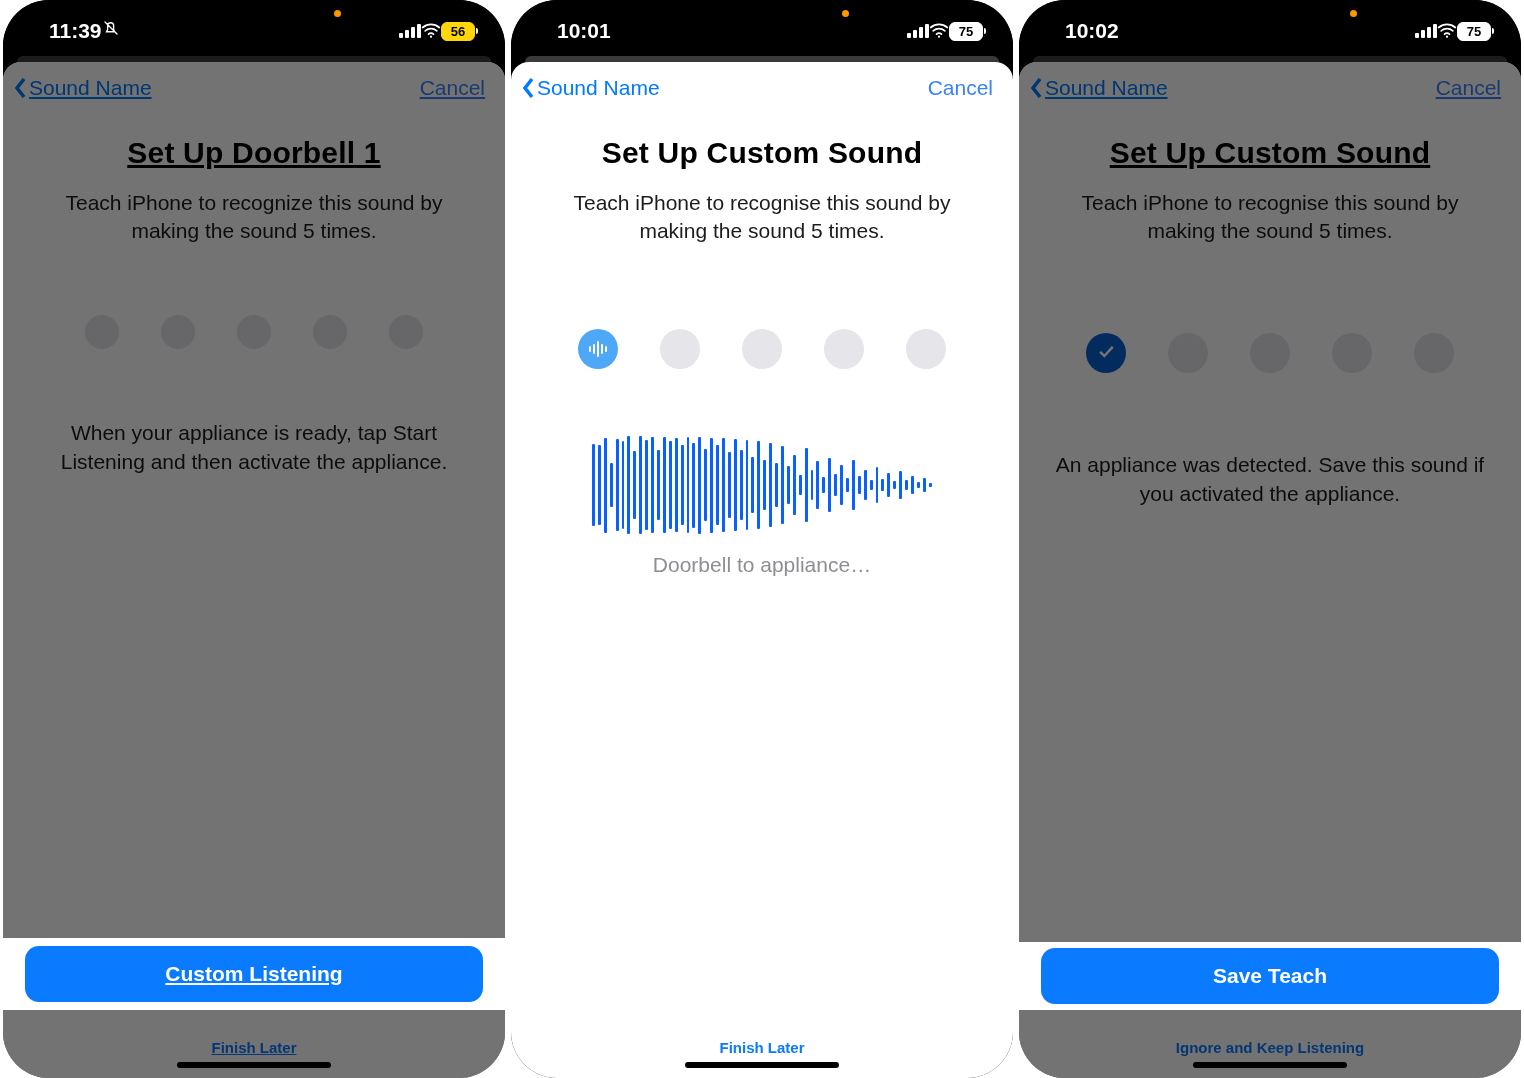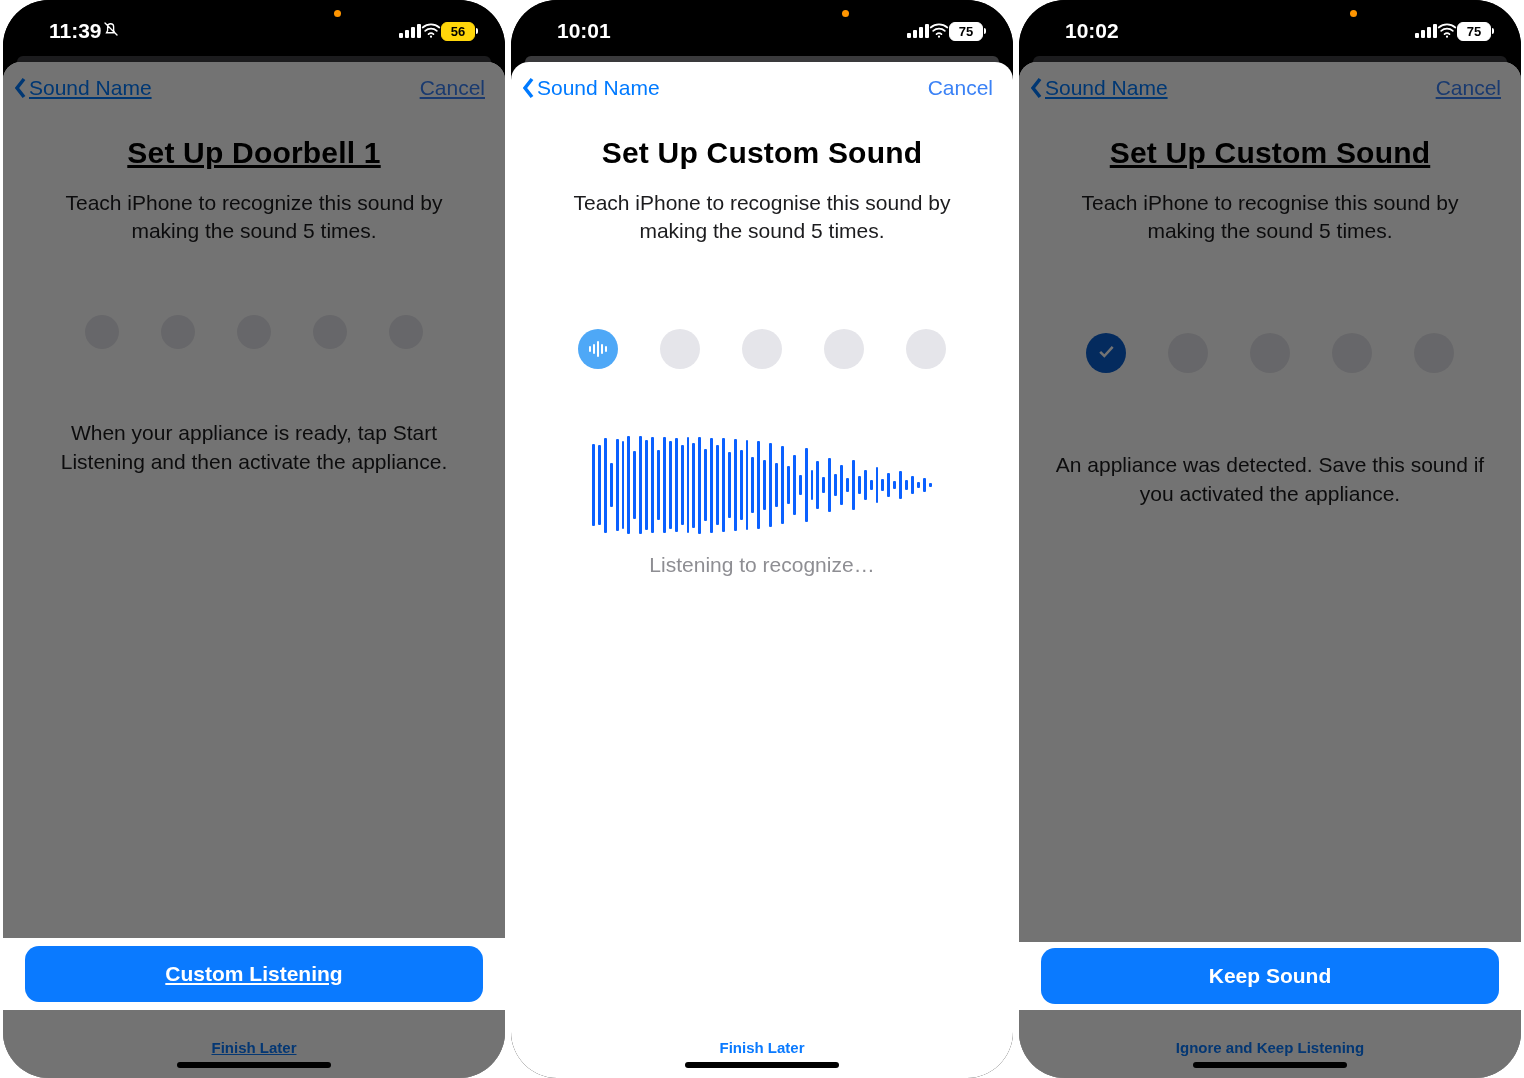--- a/index.html
+++ b/index.html
@@ -32,21 +32,21 @@
     height: 52px;
     background: #000;
     color: #fff;
     display: flex;
     justify-content: space-between;
     align-items: flex-start;
     padding: 19px 30px 0 46px;
     font-size: 21px;
     font-weight: 600;
   }
-  .status-left { display:flex; align-items:flex-end; }
+  .status-left { display:flex; align-items:flex-start; }
   .status-right { display:flex; align-items:center; }
   .bell-slash { font-size: 18px; font-weight:400; }
   .cellular { display:flex; align-items:flex-end; gap:2px; height:14px; }
   .cellular span { width:4px; background:#fff; border-radius:1px; }
   .cellular span:nth-child(1){height:5px;}
   .cellular span:nth-child(2){height:8px;}
   .cellular span:nth-child(3){height:11px;}
   .cellular span:nth-child(4){height:14px;}
   .batt {
     display:flex; align-items:center;
@@ -396,21 +396,21 @@
             <span style="height: 12px;"></span>
             <span style="height: 24px;"></span>
             <span style="height: 8px;"></span>
             <span style="height: 28px;"></span>
             <span style="height: 10px;"></span>
             <span style="height: 18px;"></span>
             <span style="height: 6px;"></span>
             <span style="height: 14px;"></span>
             <span style="height: 4px;"></span>
           </div>
-        <div class="listening-text">Listening to recognize…</div>
+        <div class="listening-text">Doorbell to appliance…</div>
       </div>
       <div class="bottom">
         <div class="secondary-btn">Finish Later</div>
       </div>
       <div class="home-ind"></div>
     </div>
   </div>
 </div>
 
 <div class="phone-wrap">
@@ -462,18 +462,18 @@
           <div class="dot"></div>
           <div class="dot"></div>
         </div>
         <div class="hint">An appliance was detected. Save this sound if you activated the appliance.</div>
       </div>
       <div class="bottom">
         <div class="secondary-btn">Ignore and Keep Listening</div>
       </div>
 
       <div class="sheet-highlight">
-        <button class="primary-btn">Keep Sound</button>
+        <button class="primary-btn">Save Teach</button>
       </div>
       <div class="home-ind"></div>
     </div>
   </div>
 </div>
 
 </body></html>

